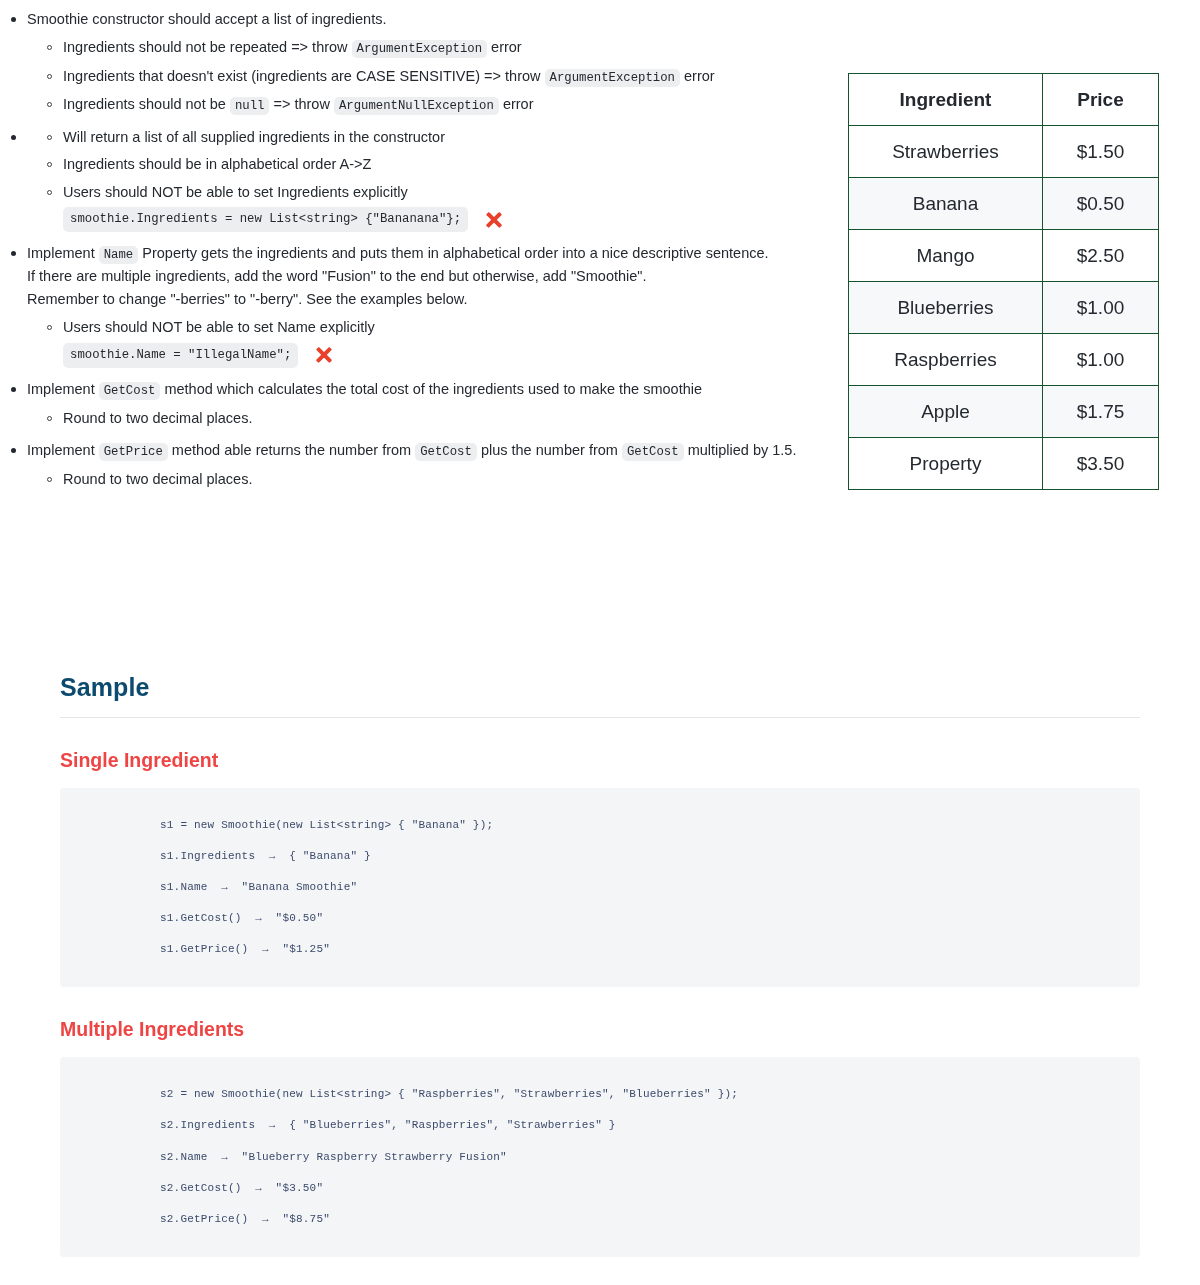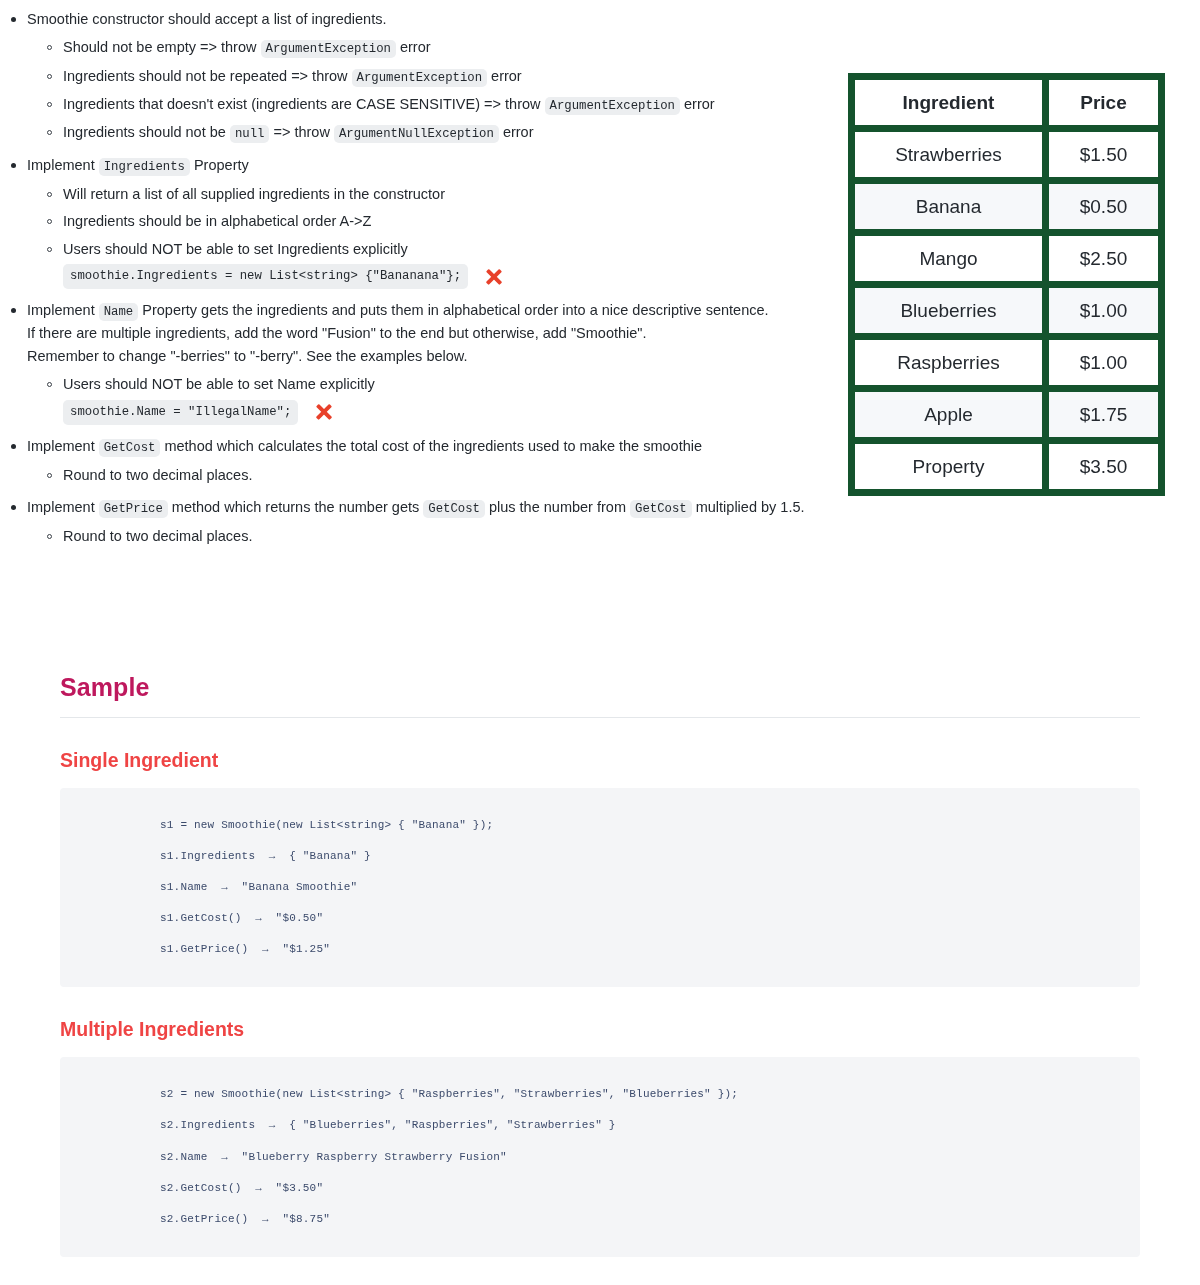--- a/index.html
+++ b/index.html
@@ -110,40 +110,40 @@
     width: 310px;
   }
   table.price-table {
     border-collapse: collapse;
     width: 310px;
     background: #ffffff;
     table-layout: fixed;
   }
   table.price-table th,
   table.price-table td {
-    border: 7px solid #14532d;
+    border: 1px solid #14532d;
     text-align: center;
     vertical-align: middle;
     height: 52px;
     font-size: 19px;
     color: #24292f;
     padding: 4px 8px;
   }
   table.price-table th { font-weight: bold; }
   table.price-table col.c-ing { width: 194px; }
   table.price-table col.c-pr  { width: 116px; }
   table.price-table tbody tr.striped td { background: #f6f8fa; }
 
   
   .sample-section { position: absolute; left: 0; top: 668px; width: 1200px; }
   h2.sample-title {
     font-size: 25px;
     font-weight: bold;
     margin: 0 0 10px 60px;
-    color: #be185d;
+    color: #0c4a6e;
     letter-spacing: 0.1px;
   }
   hr.rule {
     border: none;
     border-top: 1px solid #e4e7ea;
     margin: 0 0 0 60px;
     width: 1080px;
   }
   h3.sub-title {
     font-size: 19.5px;
@@ -173,39 +173,34 @@
 <div class="page">
 
   <div class="spec-col">
     <ul class="lvl1" id="spec-list">
         <li class="bullet">
           <span class="marker"></span>
           <span class="li-text"><span>Smoothie constructor should accept a list of ingredients.</span></span>
           <ul class="lvl2">
             <li class="subbullet">
               <span class="marker-o"></span>
-              <span class="li-text"><span>Should not be empty =&gt; throw </span><code class="chip">ArgumentException</code><span> error</span></span>
-            </li>
-            <li class="subbullet">
-              <span class="marker-o"></span>
               <span class="li-text"><span>Ingredients should not be repeated =&gt; throw </span><code class="chip">ArgumentException</code><span> error</span></span>
             </li>
             <li class="subbullet">
               <span class="marker-o"></span>
               <span class="li-text"><span>Ingredients that doesn't exist (</span><strong class="bold">ingredients are CASE SENSITIVE</strong><span>) =&gt; throw </span><code class="chip">ArgumentException</code><span> error</span></span>
             </li>
             <li class="subbullet">
               <span class="marker-o"></span>
               <span class="li-text"><span>Ingredients should not be </span><code class="chip">null</code><span> =&gt; throw </span><code class="chip">ArgumentNullException</code><span> error</span></span>
             </li>
           </ul>
         </li>
         <li class="bullet">
           <span class="marker"></span>
-          <span class="li-text"><span>Implement </span><code class="chip">Ingredients</code><span> Property</span></span>
           <ul class="lvl2">
             <li class="subbullet">
               <span class="marker-o"></span>
               <span class="li-text"><span>Will return a list of all supplied ingredients in the constructor</span></span>
             </li>
             <li class="subbullet">
               <span class="marker-o"></span>
               <span class="li-text"><span>Ingredients should be in alphabetical order A-&gt;Z</span></span>
             </li>
             <li class="subbullet">
@@ -237,21 +232,21 @@
           <span class="li-text"><span>Implement </span><code class="chip">GetCost</code><span> method which calculates the total cost of the ingredients used to make the smoothie</span></span>
           <ul class="lvl2">
             <li class="subbullet">
               <span class="marker-o"></span>
               <span class="li-text"><span>Round to two decimal places.</span></span>
             </li>
           </ul>
         </li>
         <li class="bullet">
           <span class="marker"></span>
-          <span class="li-text"><span>Implement </span><code class="chip">GetPrice</code><span> method which returns the number gets </span><code class="chip">GetCost</code><span> plus the number from </span><code class="chip">GetCost</code><span> multiplied by </span><strong class="bold">1.5</strong><span>.</span></span>
+          <span class="li-text"><span>Implement </span><code class="chip">GetPrice</code><span> method able returns the number from </span><code class="chip">GetCost</code><span> plus the number from </span><code class="chip">GetCost</code><span> multiplied by </span><strong class="bold">1.5</strong><span>.</span></span>
           <ul class="lvl2">
             <li class="subbullet">
               <span class="marker-o"></span>
               <span class="li-text"><span>Round to two decimal places.</span></span>
             </li>
           </ul>
         </li>
       </ul>
   </div>
 

